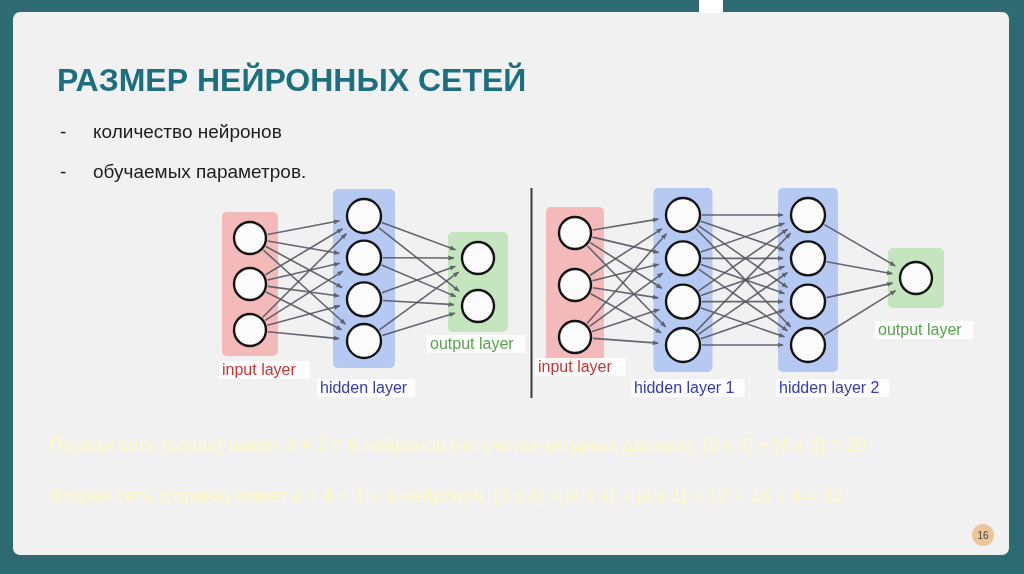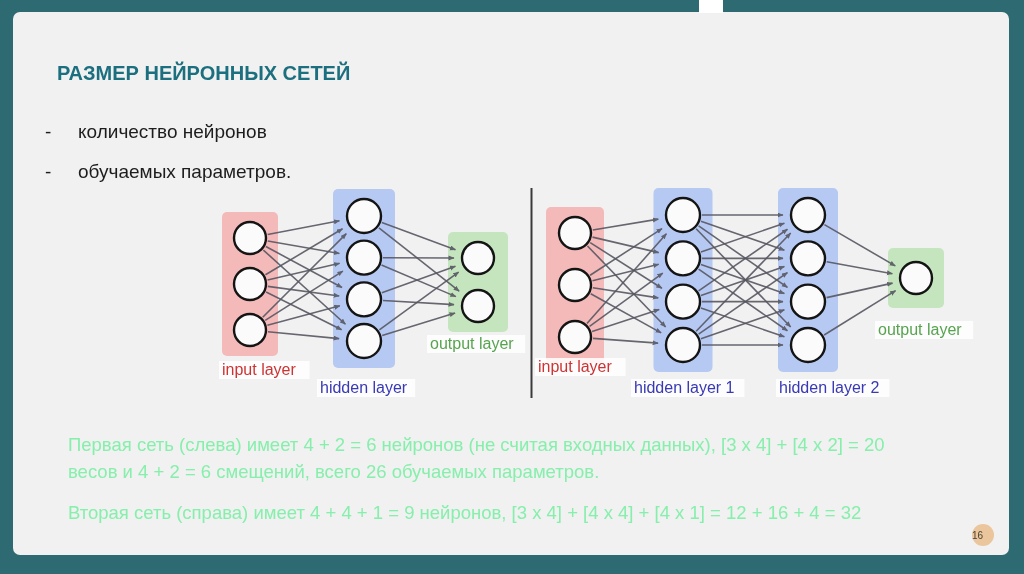--- a/index.html
+++ b/index.html
@@ -3,31 +3,31 @@
 <meta charset="utf-8">
 <style>
   html,body{margin:0;padding:0;width:1024px;height:574px;overflow:hidden;
     font-family:"Liberation Sans",sans-serif;}
   .page{position:absolute;inset:0;width:1024px;height:574px;background:#2e6a72;}
   .panel{position:absolute;left:13px;top:12px;width:996px;height:543px;
     background:#f1f1f1;border-radius:7px;}
   .notch{position:absolute;left:699px;top:0;width:24px;height:13px;background:#ffffff;}
   #diagram{position:absolute;left:0;top:0;z-index:1;}
   .title{position:absolute;left:57px;top:62px;z-index:2;margin:0;
-    font-size:20px;font-weight:700;letter-spacing:0px;color:#1c6f7f;white-space:nowrap;}
-  .bullet-row{position:absolute;z-index:2;left:45px;white-space:nowrap;
+    font-size:32px;font-weight:700;letter-spacing:0px;color:#1c6f7f;white-space:nowrap;}
+  .bullet-row{position:absolute;z-index:2;left:60px;white-space:nowrap;
     font-size:19px;color:#1d1d1d;}
   .bullet-row .dash{display:inline-block;width:33px;}
-  .bodytext{position:absolute;z-index:2;left:68px;top:431px;
-    font-size:18.5px;line-height:27px;color:#86efac;}
+  .bodytext{position:absolute;z-index:2;left:50px;top:431px;
+    font-size:18.5px;line-height:27px;color:#fef9c3;}
   .bodytext .line{white-space:nowrap;}
-  .p2{margin-top:14px;}
+  .p2{margin-top:24px;}
   .badge{position:absolute;z-index:2;left:972px;top:524px;width:22px;height:22px;
     border-radius:50%;background:#ebc59b;display:flex;align-items:center;
-    font-size:10px;color:#474335;}
+    justify-content:center;font-size:10px;color:#474335;}
 </style>
 </head>
 <body>
 
 <div class="page" style="background: rgb(46, 106, 114);">
   <div class="panel" style="background: rgb(241, 241, 241);"></div>
   <div class="notch"></div>
 
   <svg id="diagram" width="1024" height="574">
       <defs>
@@ -141,21 +141,20 @@
   <div class="bullet-row" style="top:121px">
     <span class="dash">-</span><span>количество нейронов</span>
   </div>
   <div class="bullet-row" style="top:161px">
     <span class="dash">-</span><span>обучаемых параметров.</span>
   </div>
 
   <div class="bodytext">
     <div>
       <div class="line">Первая сеть (слева) имеет 4 + 2 = 6 нейронов (не считая входных данных), [3 x 4] + [4 x 2] = 20</div>
-      <div class="line">весов и 4 + 2 = 6 смещений, всего 26 обучаемых параметров.</div>
     </div>
     <div class="p2">
       <div class="line">Вторая сеть (справа) имеет 4 + 4 + 1 = 9 нейронов, [3 x 4] + [4 x 4] + [4 x 1] = 12 + 16 + 4 = 32</div>
     </div>
   </div>
 
   <div class="badge" style="background: rgb(235, 197, 155);">
     <span>16</span>
   </div>
 </div>

